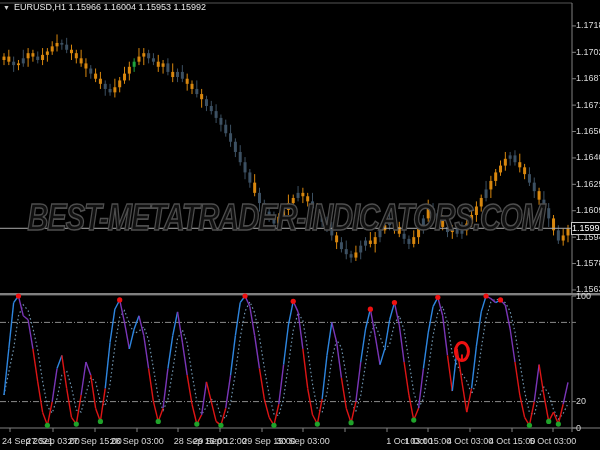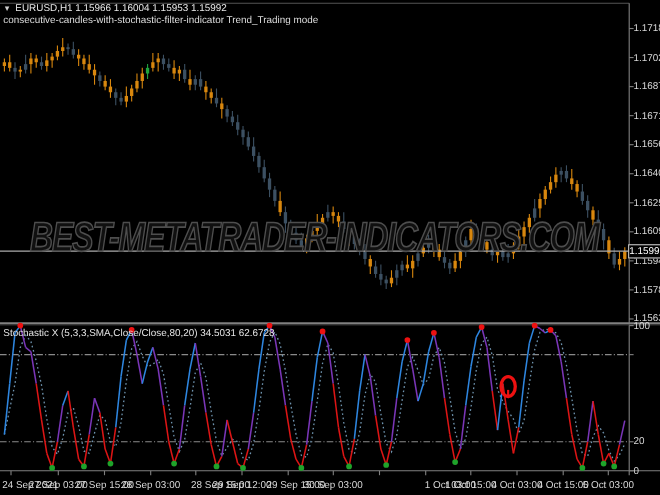--- a/index.html
+++ b/index.html
@@ -436,25 +436,23 @@
       <line x1="303" y1="428" x2="303" y2="432" stroke="#808080" stroke-width="1"></line>
       <line x1="345" y1="428" x2="345" y2="432" stroke="#808080" stroke-width="1"></line>
       <line x1="387" y1="428" x2="387" y2="432" stroke="#808080" stroke-width="1"></line>
       <line x1="428" y1="428" x2="428" y2="432" stroke="#808080" stroke-width="1"></line>
       <line x1="470" y1="428" x2="470" y2="432" stroke="#808080" stroke-width="1"></line>
       <line x1="512" y1="428" x2="512" y2="432" stroke="#808080" stroke-width="1"></line>
       <line x1="553" y1="428" x2="553" y2="432" stroke="#808080" stroke-width="1"></line>
     </svg>
 
   <div id="hdr1" class="hdr"><span class="dd">▼</span><span>EURUSD,H1   1.15966 1.16004 1.15953 1.15992</span></div>
-  <div id="hdr2" class="hdr">consecutive-candles-with-stochastic-filter-indicator Trend_Trading mode</div>
 
   <div id="watermark">BEST-METATRADER-INDICATORS.COM</div>
 
-  <div id="ind-title">Stochastic X (5,3,3,SMA,Close/Close,80,20) 34.5031 62.6728</div>
 
   <div id="price-axis">
       <div class="plabel" style="top: 21.424px;">1.17180</div>
       <div class="plabel" style="top: 47.8272px;">1.17025</div>
       <div class="plabel" style="top: 74.2304px;">1.16870</div>
       <div class="plabel" style="top: 100.634px;">1.16715</div>
       <div class="plabel" style="top: 127.037px;">1.16560</div>
       <div class="plabel" style="top: 153.44px;">1.16405</div>
       <div class="plabel" style="top: 179.843px;">1.16250</div>
       <div class="plabel" style="top: 206.246px;">1.16095</div>

